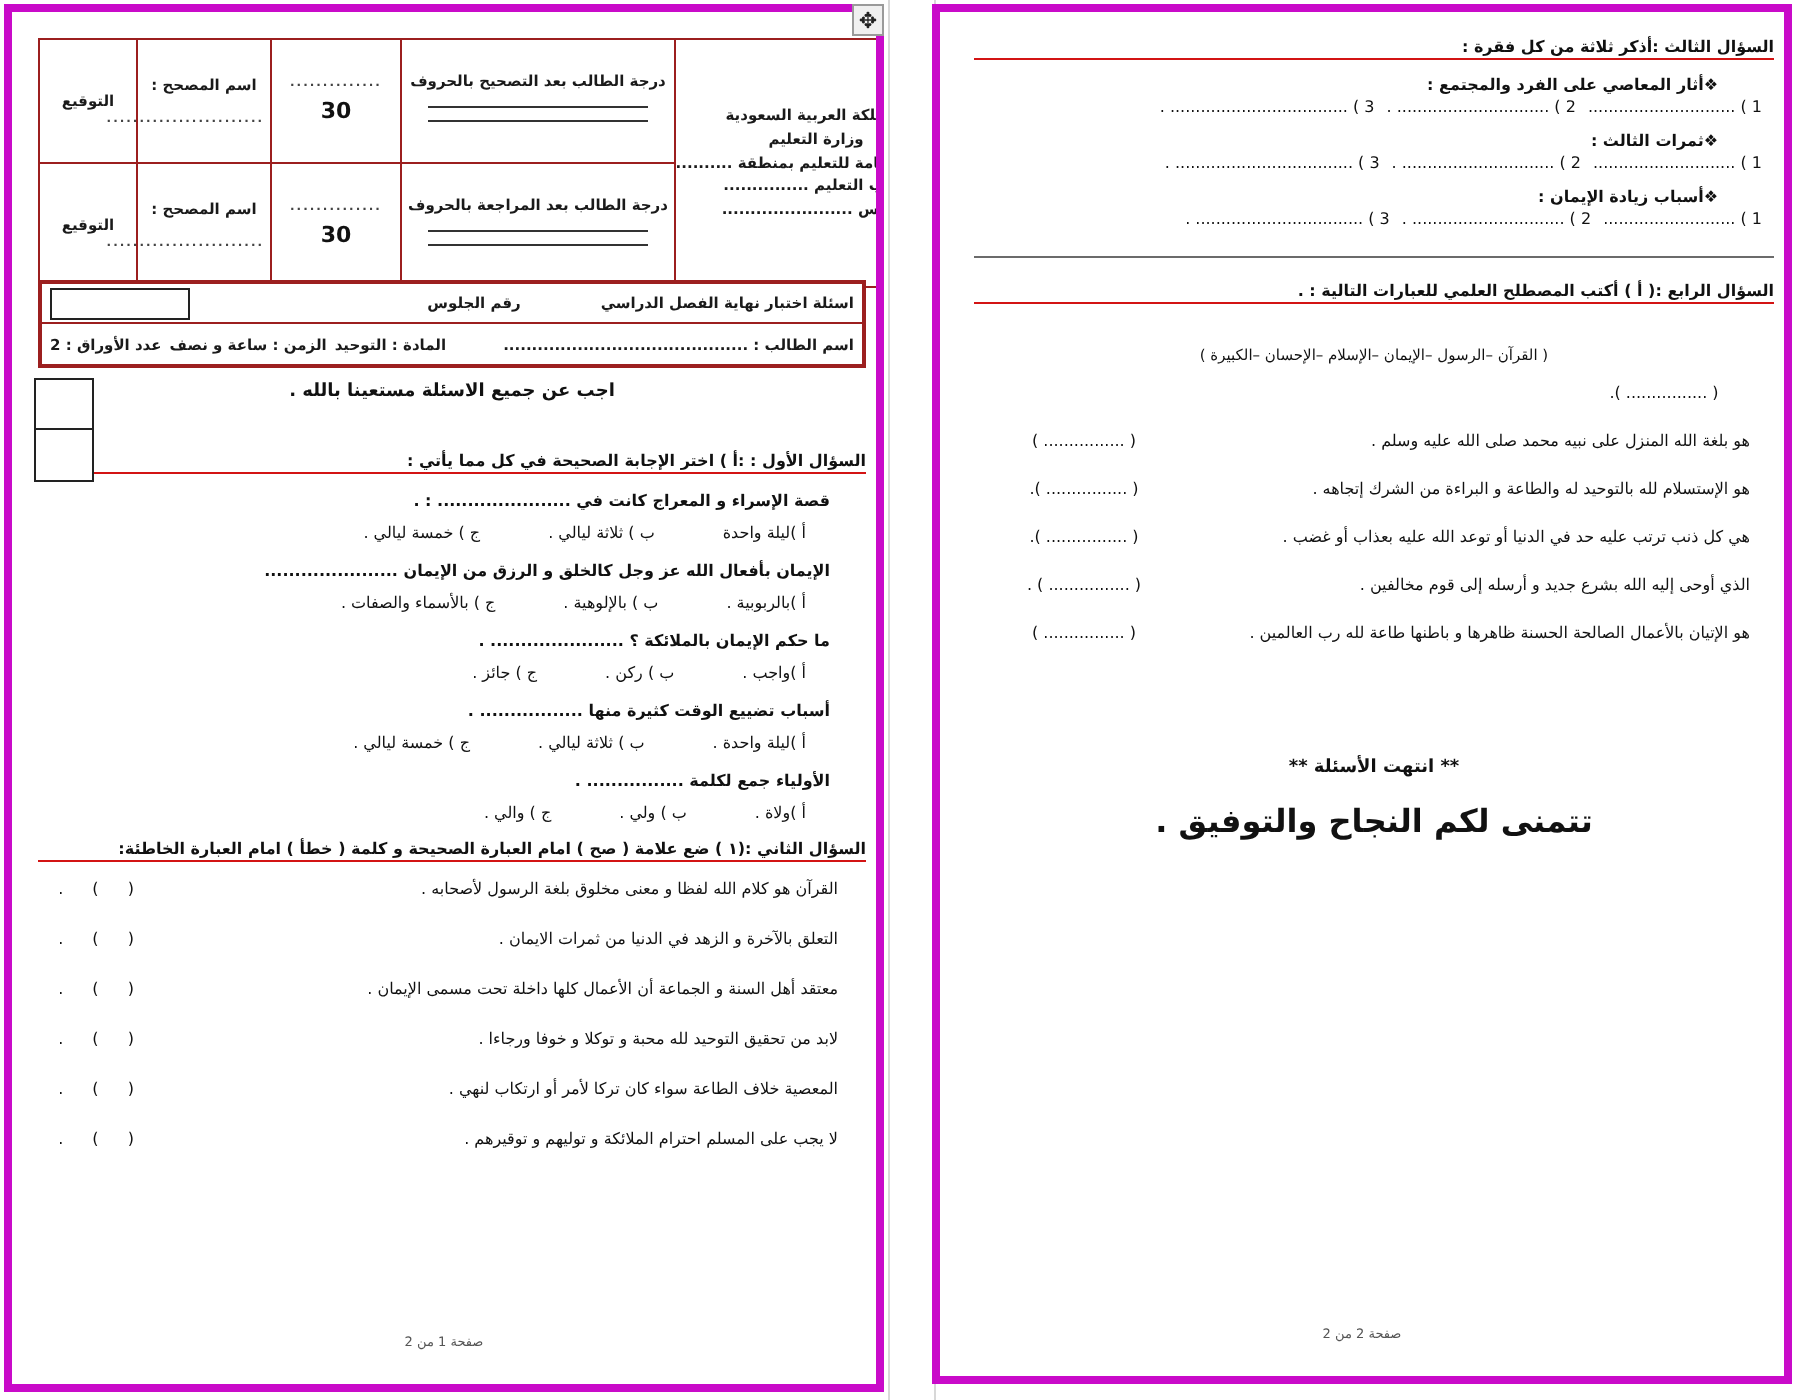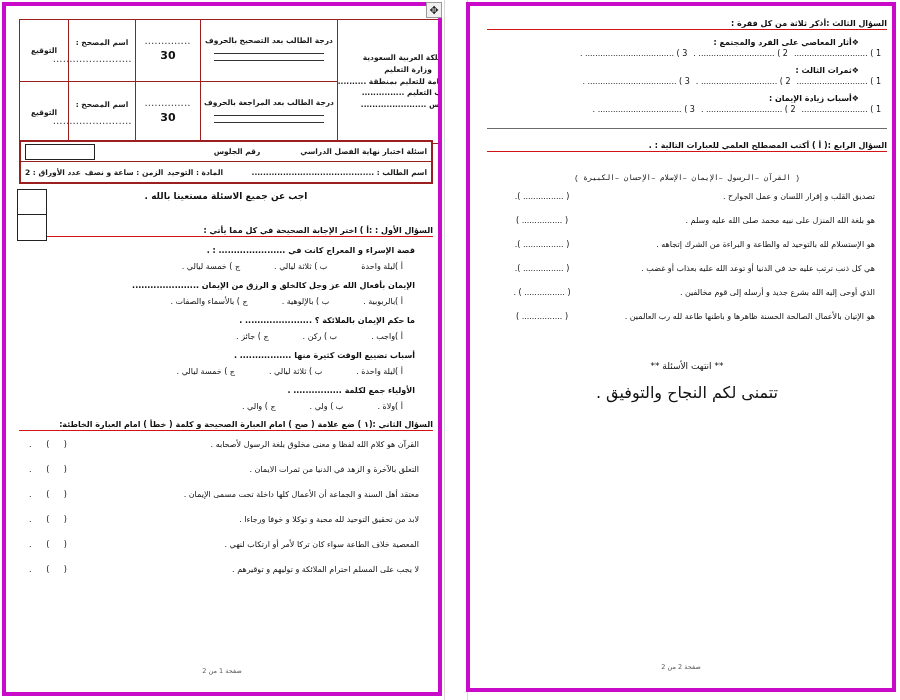--- a/index.html
+++ b/index.html
@@ -267,37 +267,36 @@
     padding-right: 6px;
     justify-content: flex-start;
   }
   .blank-seg { white-space: nowrap; }
 
   .hint-bank {
     text-align: center;
     font-size: 7.5px;
     margin: 21px 0 9px 0;
     color:#111;
-    font-family:Liberation Mono, monospace;
   }
   .term-row {
     display: flex;
     align-items: baseline;
     font-size: 8px;
     margin-bottom: 12px;
     line-height: 1.5;
   }
   .term-text { flex: 1 1 auto; padding-right: 12px; }
   .term-blank { flex: 0 0 auto; width: 110px; text-align: center; }
 
   .end-note {
     text-align: center;
     font-size: 9px;
-    font-weight: normal;
-    margin-top: 38px;
+    font-weight: bold;
+    margin-top: 56px;
   }
   .end-note .line2 { margin-top: 12px; font-size: 16px; }
 
   .right-divider {
     border: 0;
     border-top: 1px solid #6b6b6b;
     margin: 14px 0 12px 0;
   }
 </style>
 </head>
@@ -498,21 +497,20 @@
         <hr class="right-divider">
 
         <div class="q-head">
           <span class="q-label">السؤال الرابع :</span>
           <span class="q-text">( أ )  أكتب المصطلح العلمي للعبارات التالية : .</span>
         </div>
 
         <div class="hint-bank">( القرآن –الرسول –الإيمان –الإسلام –الإحسان –الكبيرة  )</div>
 
         <div class="term-row">
-          <span class="term-text">تصديق القلب و إقرار اللسان و عمل الجوارح  .</span>
           <span class="term-blank">( ................ ).</span>
         </div>
         <div class="term-row">
           <span class="term-text">هو بلغة الله المنزل على نبيه محمد صلى الله عليه وسلم .</span>
           <span class="term-blank">( ................ )</span>
         </div>
         <div class="term-row">
           <span class="term-text">هو الإستسلام لله بالتوحيد له والطاعة و البراءة من الشرك إتجاهه  .</span>
           <span class="term-blank">( ................ ).</span>
         </div>

